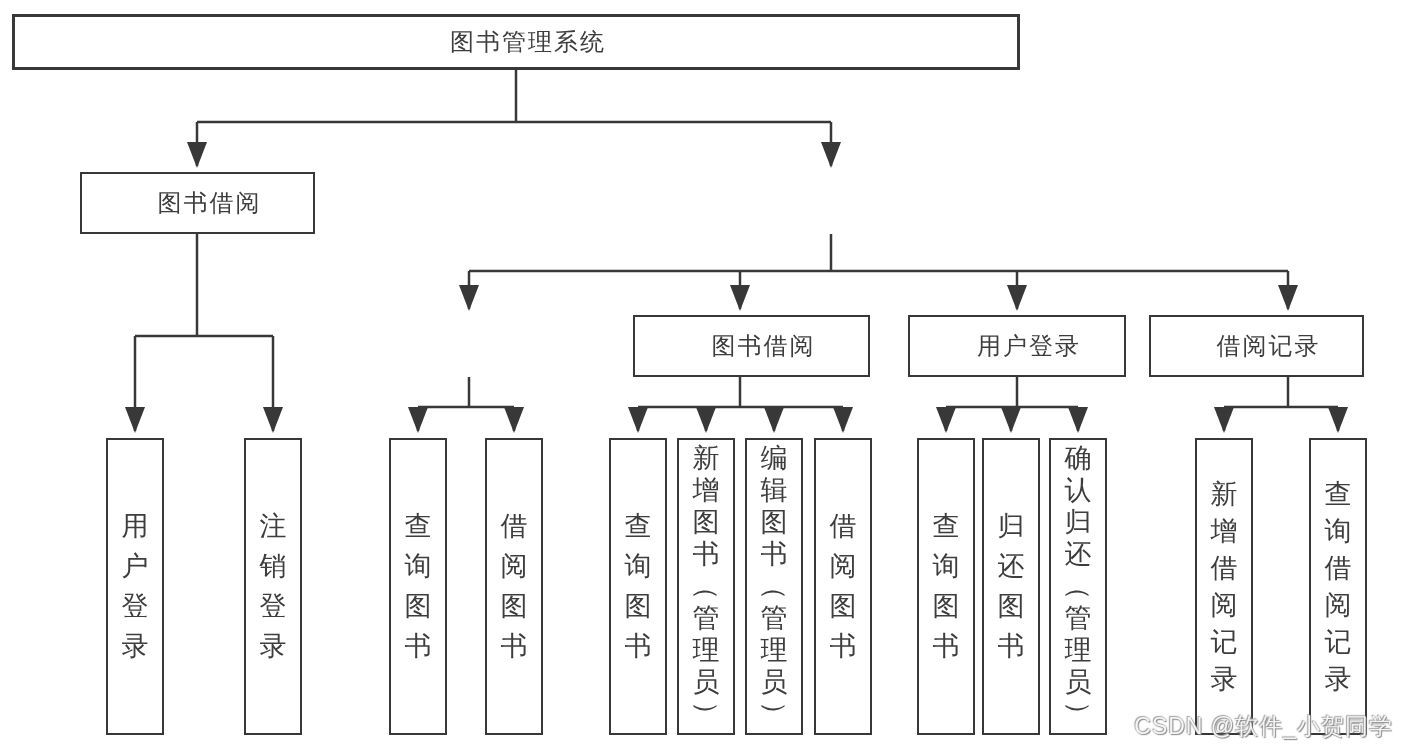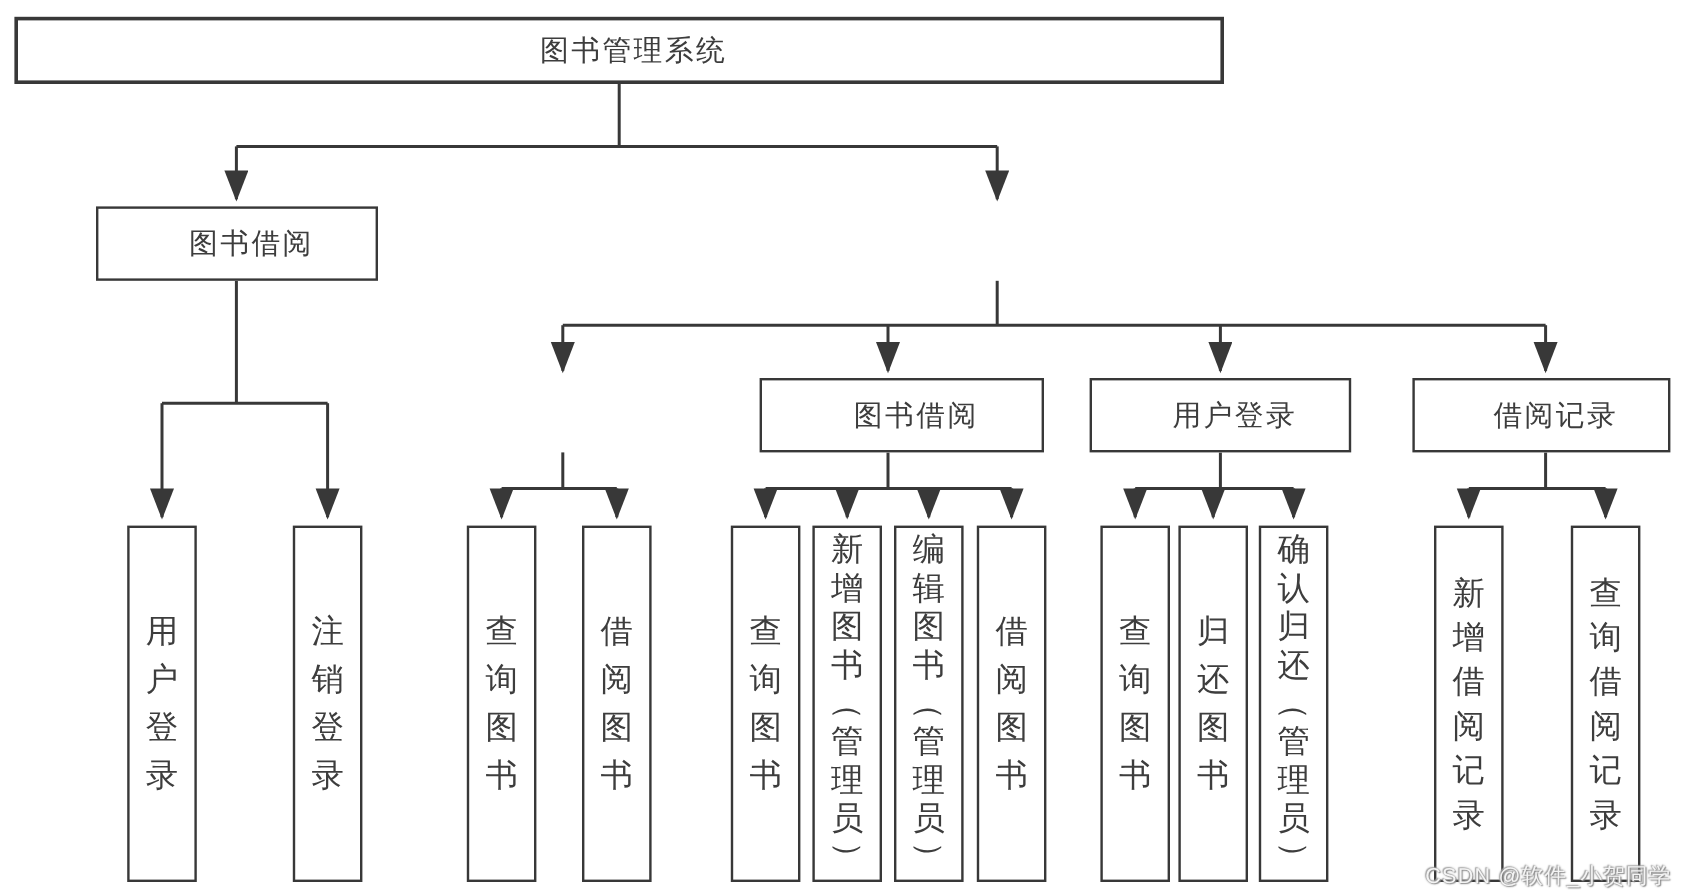--- a/index.html
+++ b/index.html
@@ -51,21 +51,21 @@
     line-height: 1;
     text-align: center;
   }
   .vchar.paren {
     transform: rotate(90deg);
   }
   #watermark {
     position: absolute;
     right: 12px;
     bottom: 5px;
-    font-size: 18px;
+    font-size: 23px;
     letter-spacing: 1px;
     color: #f4f4f4;
     text-shadow: 0 0 2px #909090, 1px 1px 1px #8a8a8a, -1px -1px 1px #aaaaaa;
     white-space: nowrap;
   }
 </style>
 </head>
 <body>
 
 <div id="canvas">
@@ -119,21 +119,21 @@
       <line x1="1338" y1="407" x2="1338" y2="431" marker-end="url(#arw)"></line>
     </g>
   </svg>
 
   <div class="node hbox root" style="left:12px; top:14px; width:1008px; height:56px;">图书管理系统</div>
 
   <div class="node hbox" style="left:80px; top:172px; width:235px; height:62px;">图书借阅</div>
 
   <div class="node hbox" style="left:633px; top:315px; width:237px; height:62px;">图书借阅</div>
   <div class="node hbox" style="left:908px; top:315px; width:218px; height:62px;">用户登录</div>
-  <div class="node hbox" style="left:1177px; top:315px; width:215px; height:62px;">借阅记录</div>
+  <div class="node hbox" style="left:1149px; top:315px; width:215px; height:62px;">借阅记录</div>
 
   <div class="node vbox" style="left: 106px; top: 438px; width: 58px; height: 297px; gap: 13px;">
       <div class="vchar">用</div>
       <div class="vchar">户</div>
       <div class="vchar">登</div>
       <div class="vchar">录</div>
     </div>
   <div class="node vbox" style="left: 244px; top: 438px; width: 58px; height: 297px; gap: 13px;">
       <div class="vchar">注</div>
       <div class="vchar">销</div>

